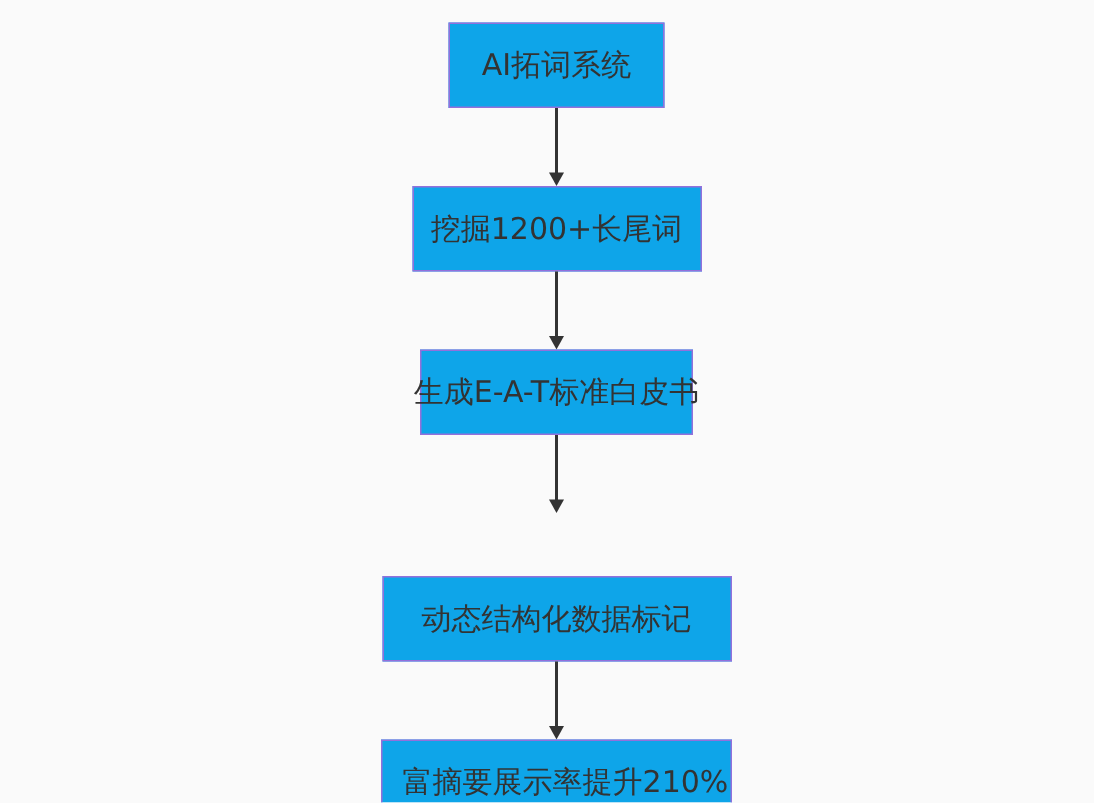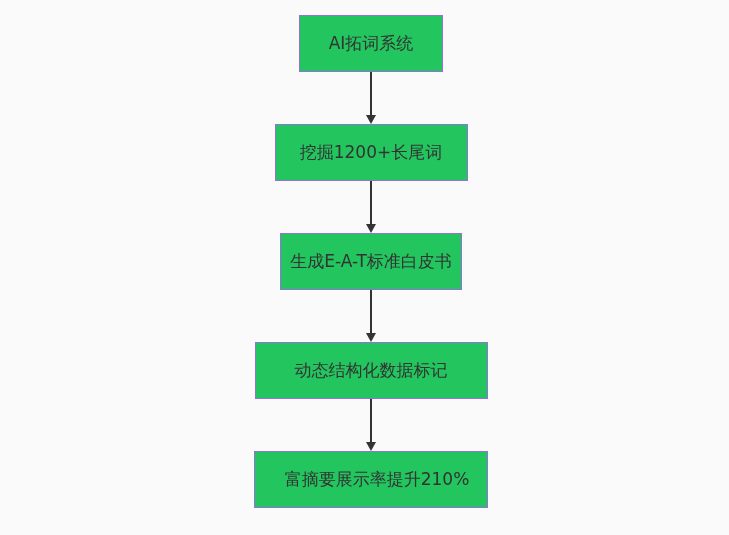--- a/index.html
+++ b/index.html
@@ -22,34 +22,34 @@
     top: 15px;
     width: 0;
     display: flex;
     flex-direction: column;
     align-items: center;
   }
   .node {
     box-sizing: border-box;
     height: 57px;
     flex-shrink: 0;
-    background: #22c55e;
+    background: #0ea5e9;
     border: 1px solid #9370db;
     display: flex;
     align-items: center;
     justify-content: center;
-    font-size: 17px;
+    font-size: 20px;
     color: #333333;
     white-space: nowrap;
     text-align: center;
   }
   .node.n1 { width: 144px; }
   .node.n2 { width: 193px; }
   .node.n3 { width: 182px; }
-  .node.n4 { width: 233px; }
+  .node.n4 { width: 233px; margin-top: 42px; }
   .node.n5 { width: 234px; padding-left: 12px; }
   .edge {
     position: relative;
     width: 12px;
     height: 52px;
     flex-shrink: 0;
   }
   .edge .arrow-line {
     position: absolute;
     left: 50%;

